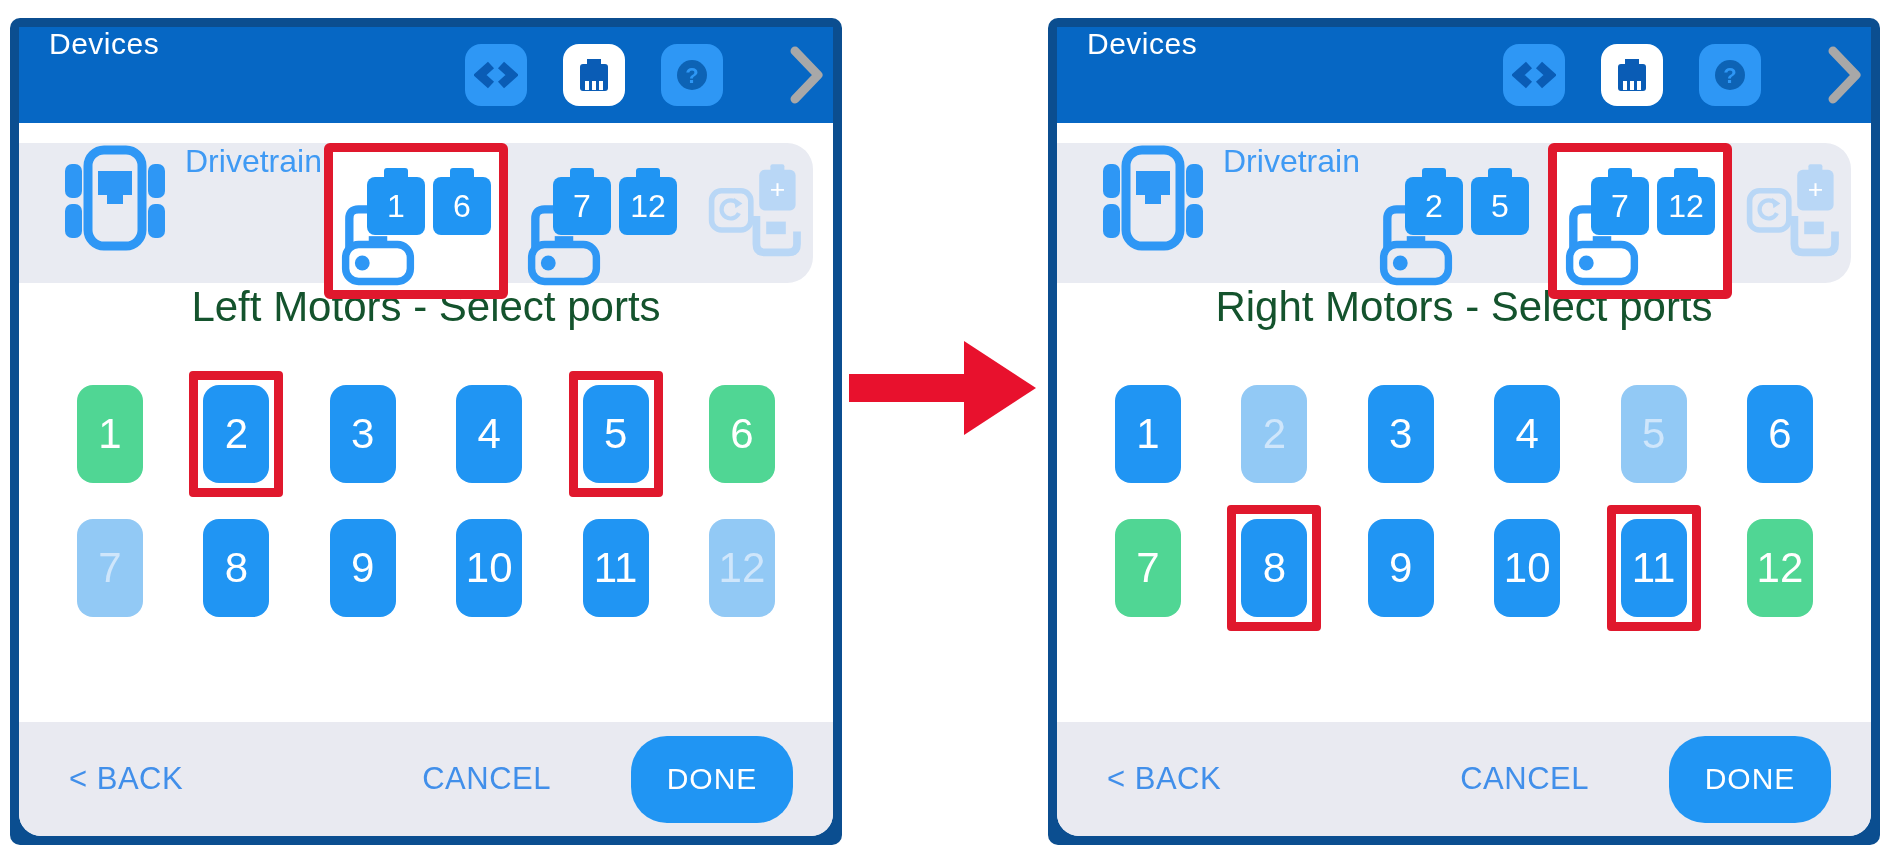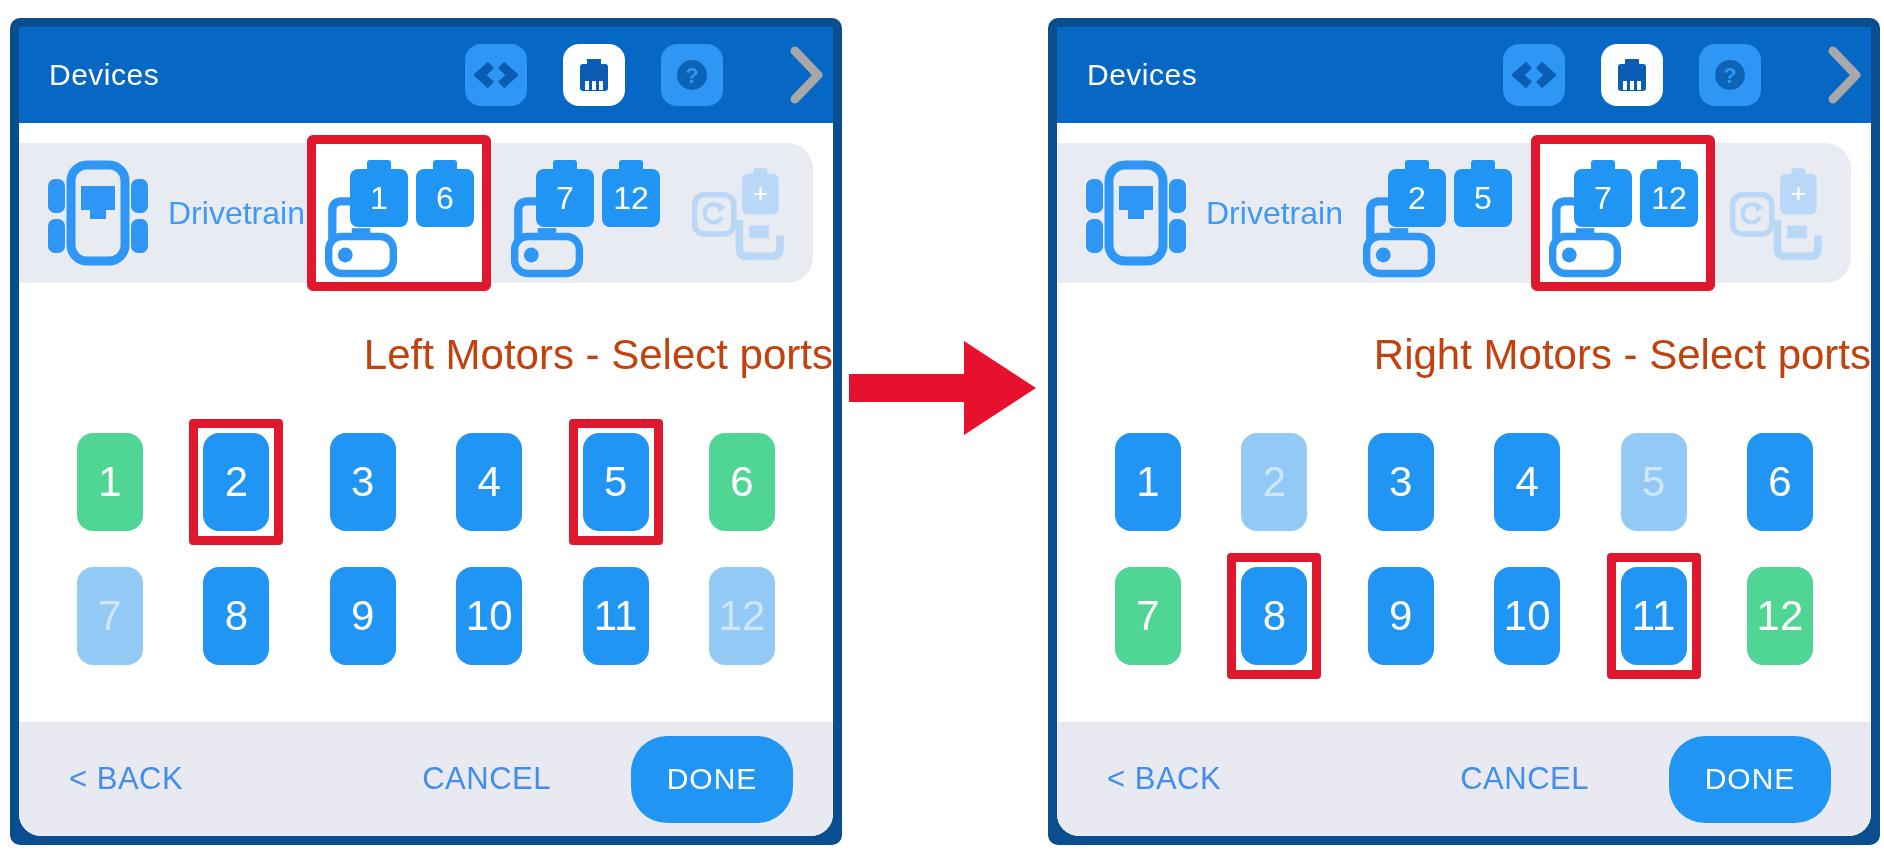--- a/index.html
+++ b/index.html
@@ -12,39 +12,39 @@
     background:#0b4e90;padding:9px;border-radius:10px;
   }
   .panel.left{left:10px;}
   .panel.right{left:1048px;}
   .panel-inner{
     width:100%;height:100%;background:#ffffff;
     border-radius:0 0 22px 22px;display:flex;flex-direction:column;
   }
   
   .hdr{
-    height:96px;flex:0 0 96px;background:#0667c4;display:flex;align-items:center;
+    height:96px;flex:0 0 96px;background:#0667c4;display:flex;
     padding:0 6px 0 30px;
   }
   .hdr-title{color:#ffffff;font-size:30px;letter-spacing:.5px;}
   .hdr-icons{margin-left:auto;display:flex;align-items:center;gap:36px;}
   .icon-btn{
     width:62px;height:62px;border-radius:16px;background:#2e97f5;
     display:flex;align-items:center;justify-content:center;flex:0 0 auto;
   }
   .icon-btn.white{background:#ffffff;}
   .icon-btn svg{width:44px;height:44px;}
   .code-glyph{fill:none;stroke:#0a5cb5;stroke-width:9;stroke-linejoin:miter;}
   .chev{width:38px;height:60px;margin-left:30px;display:flex;align-items:center;}
   .chev svg{width:36px;height:58px;}
   
   .dt-row{
     margin-top:20px;margin-right:20px;height:140px;flex:0 0 140px;
     background:#e9ebf2;border-radius:0 26px 26px 0;
-    display:flex;align-items:center;padding-left:29px;position:relative;
+    display:flex;padding-left:46px;position:relative;
   }
   .dt-bot-icon{width:100px;height:110px;flex:0 0 auto;}
   .dt-label{color:#3f9af4;font-size:32px;margin-left:20px;white-space:nowrap;}
   .group{
     width:184px;height:156px;flex:0 0 auto;position:relative;
     border:9px solid transparent;border-radius:6px;box-sizing:border-box;margin-left:2px;
   }
   .group.boxed{background:#ffffff;border-color:#e0182d;}
   .group-motor{position:absolute;left:8px;bottom:4px;width:74px;height:96px;}
   .group-badges{position:absolute;top:16px;right:8px;display:flex;gap:8px;}
@@ -53,21 +53,21 @@
     margin-top:9px;display:flex;align-items:center;justify-content:center;
     color:#ffffff;font-size:32px;padding:0 3px;
   }
   .badge::before{
     content:"";position:absolute;top:-9px;left:50%;transform:translateX(-50%);
     width:24px;height:10px;background:#2095f3;border-radius:3px 3px 0 0;
   }
   .add-dev{width:98px;height:132px;margin-left:12px;flex:0 0 auto;}
   
   .sel-title{
-    margin-top:48px;text-align:right;color:#c2410c;font-size:42px;line-height:48px;
+    text-align:center;color:#14532d;font-size:42px;line-height:48px;
   }
   
   .grid{margin-top:40px;display:flex;flex-direction:column;gap:8px;padding:0 44px;}
   .grid-row{display:flex;justify-content:space-between;}
   .port-frame{
     width:94px;height:126px;border:9px solid transparent;border-radius:4px;
     box-sizing:border-box;display:flex;align-items:center;justify-content:center;
   }
   .port-frame.boxed{border-color:#e0182d;background:#ffffff;}
   .port{

